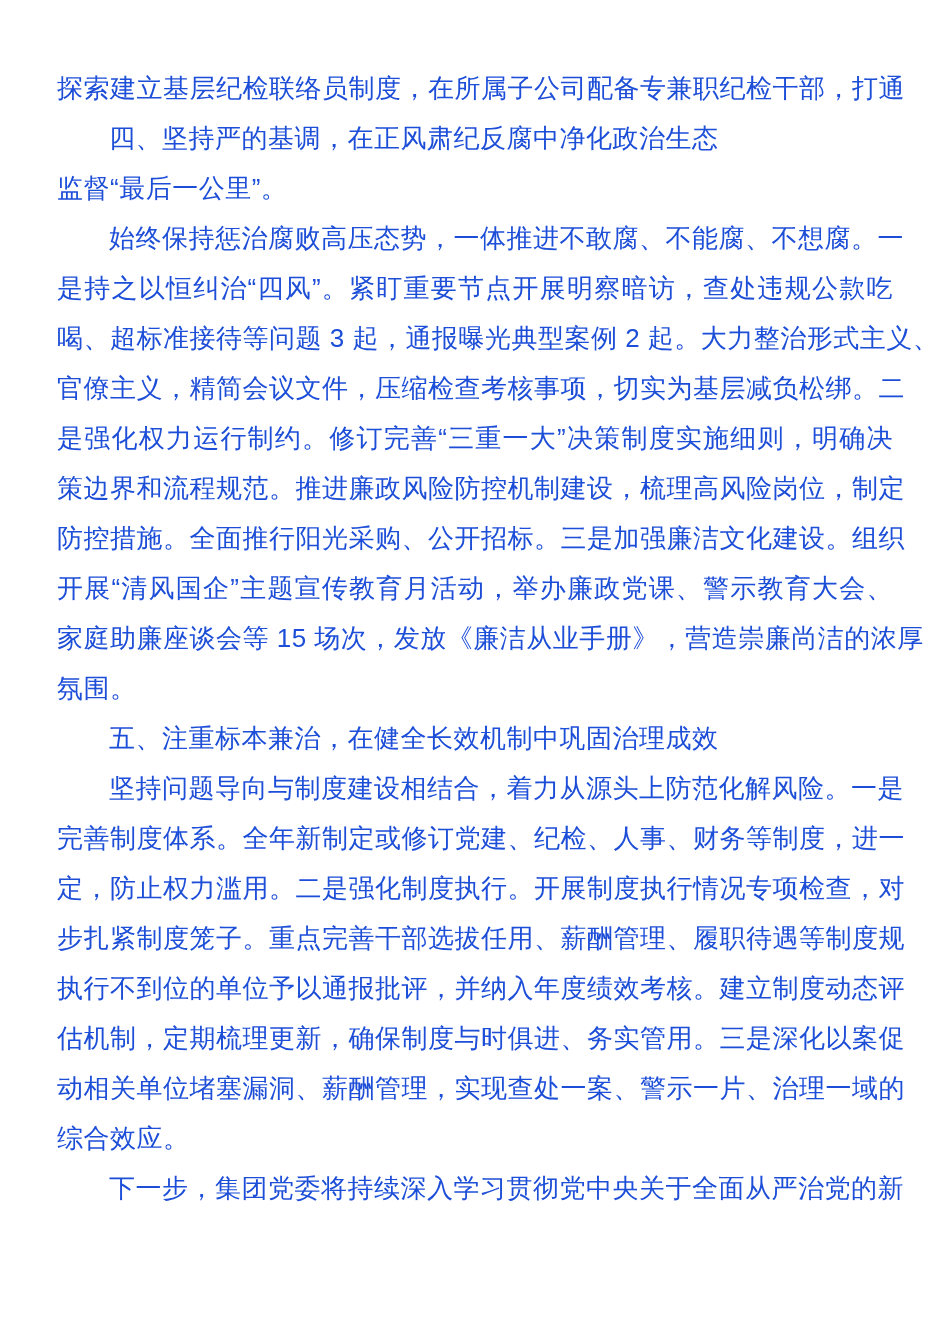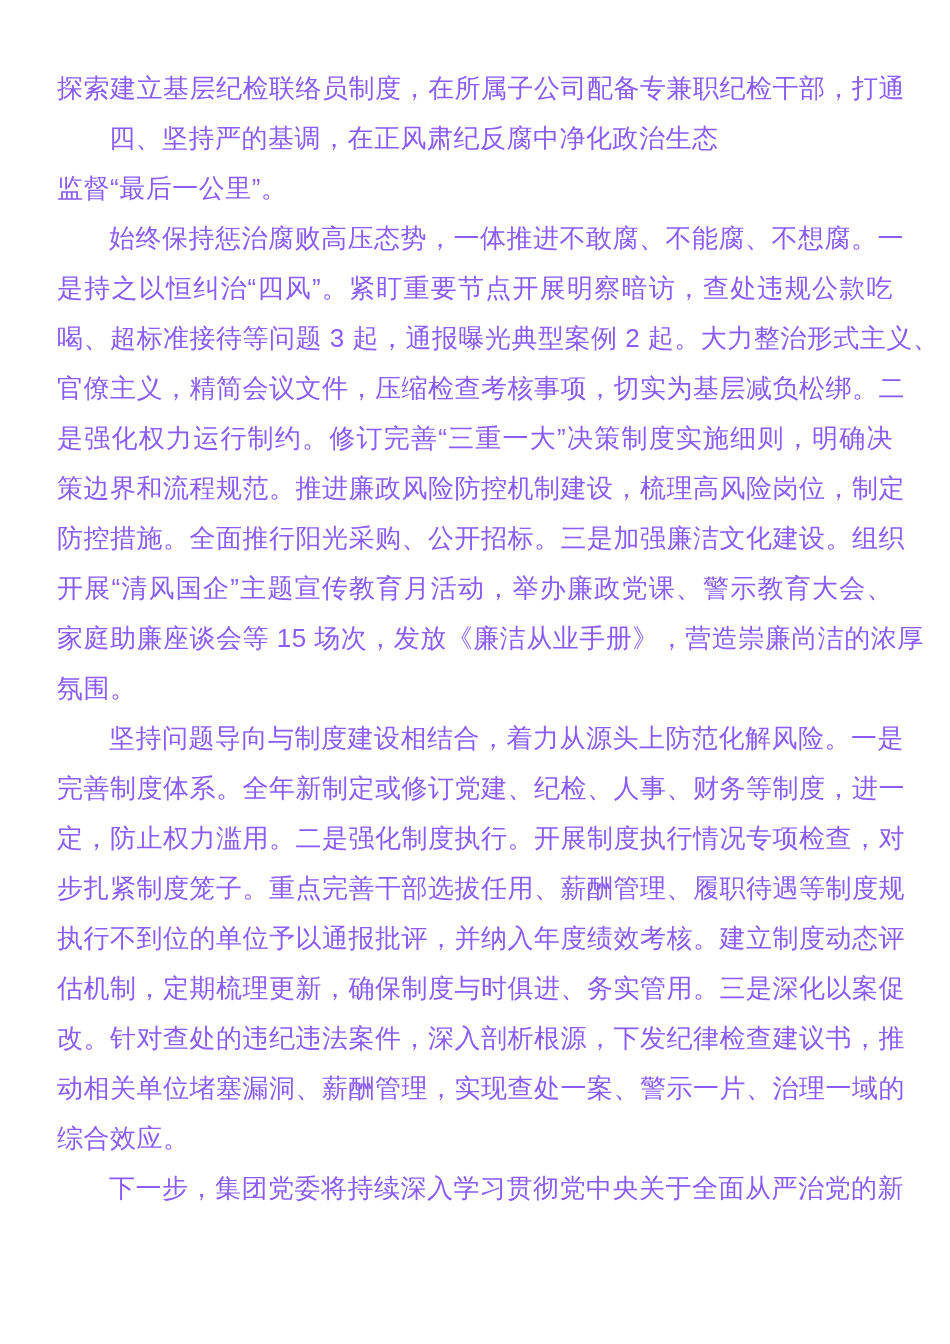--- a/index.html
+++ b/index.html
@@ -22,21 +22,21 @@
     top: 63px;
     width: 836px;
   }
   .line {
     font-size: 26px;
     height: 50px;
     line-height: 50px;
     white-space: nowrap;
     text-align: justify;
     text-align-last: left;
-    color: #8b5cf6;
+    color: #1d4ed8;
     letter-spacing: 0.5px;
   }
   .line.fill {
     text-align-last: justify;
   }
   .line.indent {
     text-indent: 2em;
   }
   .line.heading {
     font-weight: normal; 
@@ -53,24 +53,24 @@
       <div class="line indent fill">始终保持惩治腐败高压态势，一体推进不敢腐、不能腐、不想腐。一</div>
       <div class="line fill">是持之以恒纠治“四风”。紧盯重要节点开展明察暗访，查处违规公款吃</div>
       <div class="line fill">喝、超标准接待等问题 3 起，通报曝光典型案例 2 起。大力整治形式主义、</div>
       <div class="line fill">官僚主义，精简会议文件，压缩检查考核事项，切实为基层减负松绑。二</div>
       <div class="line fill">是强化权力运行制约。修订完善“三重一大”决策制度实施细则，明确决</div>
       <div class="line fill">策边界和流程规范。推进廉政风险防控机制建设，梳理高风险岗位，制定</div>
       <div class="line fill">防控措施。全面推行阳光采购、公开招标。三是加强廉洁文化建设。组织</div>
       <div class="line fill">开展“清风国企”主题宣传教育月活动，举办廉政党课、警示教育大会、</div>
       <div class="line fill">家庭助廉座谈会等 15 场次，发放《廉洁从业手册》，营造崇廉尚洁的浓厚</div>
       <div class="line">氛围。</div>
+      <div class="line heading indent">五、注重标本兼治，在健全长效机制中巩固治理成效</div>
       <div class="line indent fill">坚持问题导向与制度建设相结合，着力从源头上防范化解风险。一是</div>
       <div class="line fill">完善制度体系。全年新制定或修订党建、纪检、人事、财务等制度，进一</div>
       <div class="line fill">定，防止权力滥用。二是强化制度执行。开展制度执行情况专项检查，对</div>
       <div class="line fill">步扎紧制度笼子。重点完善干部选拔任用、薪酬管理、履职待遇等制度规</div>
       <div class="line fill">执行不到位的单位予以通报批评，并纳入年度绩效考核。建立制度动态评</div>
       <div class="line fill">估机制，定期梳理更新，确保制度与时俱进、务实管用。三是深化以案促</div>
-      <div class="line fill">改。针对查处的违纪违法案件，深入剖析根源，下发纪律检查建议书，推</div>
       <div class="line fill">动相关单位堵塞漏洞、薪酬管理，实现查处一案、警示一片、治理一域的</div>
       <div class="line">综合效应。</div>
       <div class="line indent fill">下一步，集团党委将持续深入学习贯彻党中央关于全面从严治党的新</div>
     </div>
 </div>
 
 </body></html>

